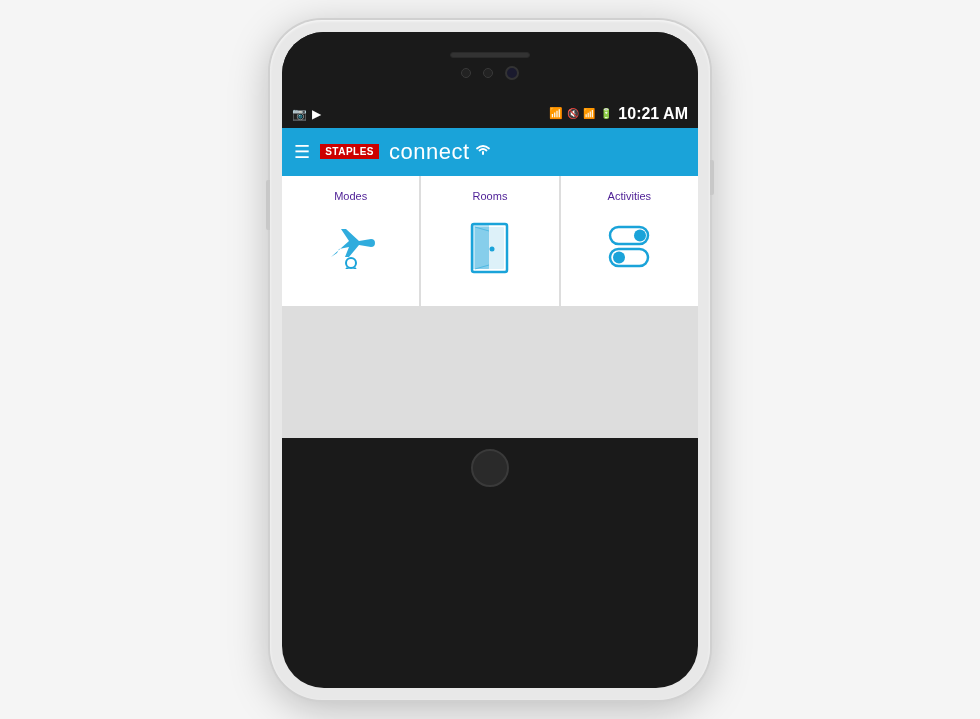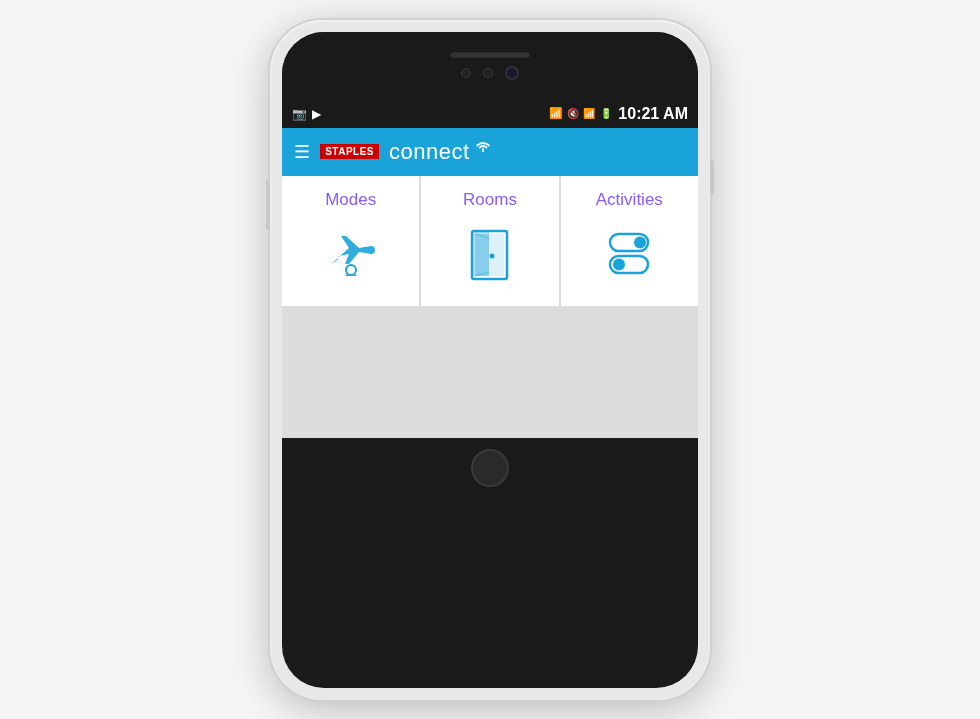--- a/index.html
+++ b/index.html
@@ -138,21 +138,21 @@
       border-radius: 0;
       letter-spacing: 0.5px;
     }
 
     .connect-text {
       color: white;
       font-size: 22px;
       font-weight: 400;
       letter-spacing: 0.5px;
       display: flex;
-      align-items: flex-start;
+      align-items: center;
       gap: 2px;
     }
 
     
     .app-grid {
       display: grid;
       grid-template-columns: 1fr 1fr 1fr;
       grid-template-rows: 1fr 1fr;
       gap: 2px;
       background: #ddd;
@@ -164,22 +164,22 @@
       display: flex;
       flex-direction: column;
       align-items: center;
       justify-content: flex-start;
       padding: 14px 10px 14px;
       cursor: pointer;
       min-height: 130px;
     }
 
     .cell-label {
-      font-size: 17px;
-      color: #8b5cf6;
+      font-size: 11px;
+      color: #4c1d95;
       font-weight: 400;
       text-align: left;
       margin-bottom: 16px;
       line-height: 1.2;
     }
 
     .cell-icon {
       display: flex;
       justify-content: center;
       align-items: center;

